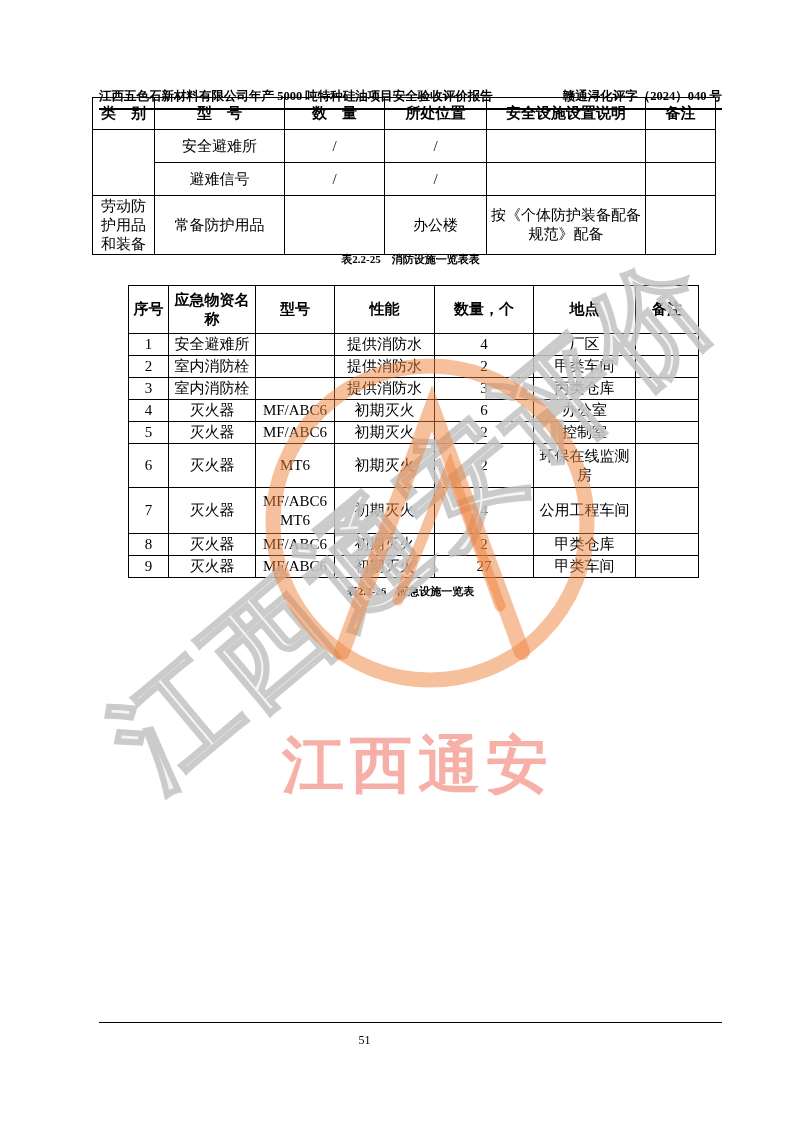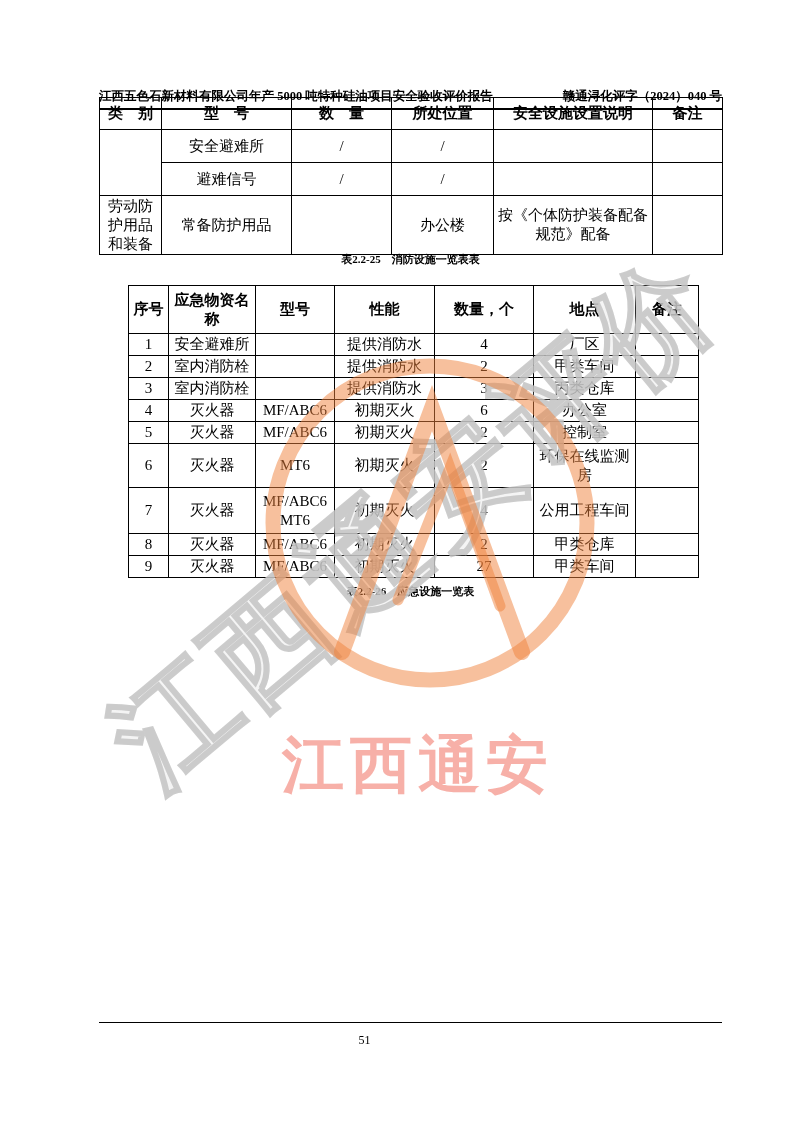--- a/index.html
+++ b/index.html
@@ -26,21 +26,21 @@
   table.t {
     position: absolute; border-collapse: collapse; table-layout: fixed;
     font-size: 15px; line-height: 1.25;
     border: 1.5px solid #000;
   }
   table.t th, table.t td {
     border: 1px solid #000; padding: 1px 3px;
     text-align: center; vertical-align: middle; overflow: hidden;
   }
   table.t th { font-weight: bold; }
-  .t1 { left: 99px;  top: 97px;  width: 623px; font-family: Liberation Serif, serif; }
+  .t1 { left: 92px;  top: 97px;  width: 623px; font-family: Liberation Serif, serif; }
   .t2 { left: 128px; top: 285px; width: 570px; border-bottom: 2.5px solid #000; border-radius: 18px; }
   .h32 { height: 32px; } .h33 { height: 33px; } .h49 { height: 49px; }
   .h48 { height: 48px; } .h22 { height: 22px; } .h44 { height: 44px; } .h46 { height: 46px; }
   td.left  { text-align: left; }
   td.pre   { white-space: pre-line; text-align: left; padding-left: 6px; }
   th.vtop  { vertical-align: top; padding-top: 4px; }
 
   .tbl-title {
     position: absolute; left: 99px; width: 623px; text-align: center;
     font-size: 11px; font-weight: bold;

